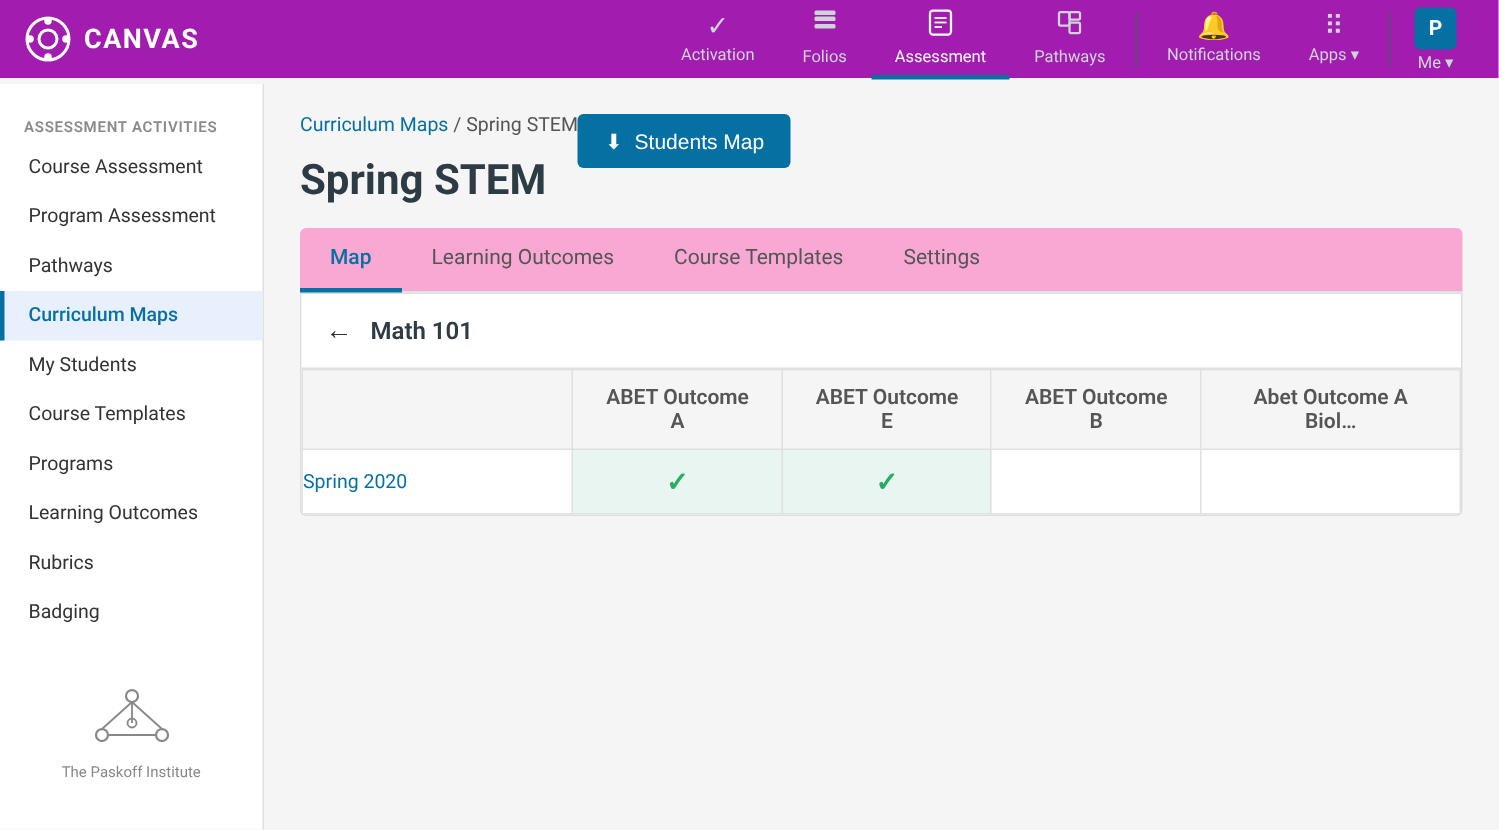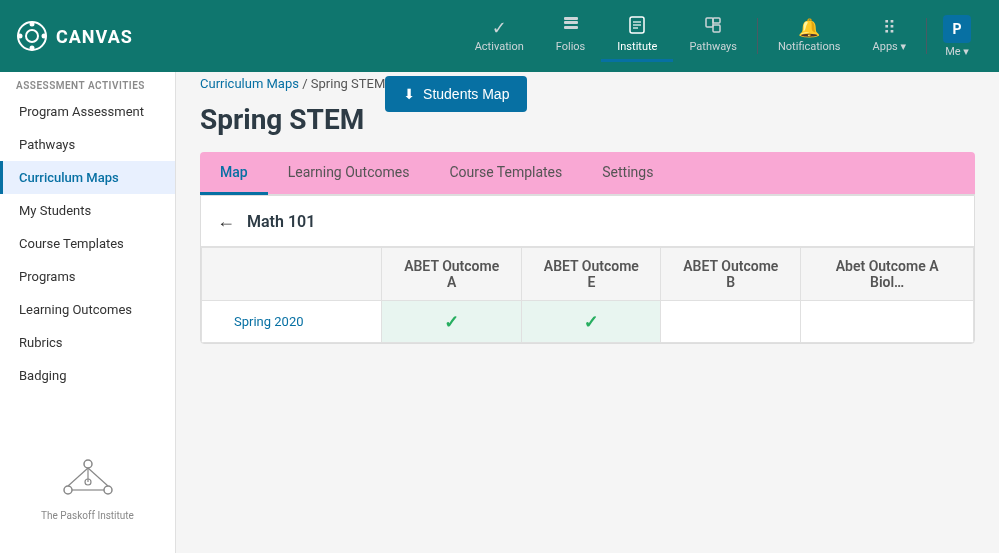--- a/index.html
+++ b/index.html
@@ -1,21 +1,21 @@
 <!DOCTYPE html>
 <html><head>
   <meta charset="utf-8">
   <style>
     * { box-sizing: border-box; margin: 0; padding: 0; }
     body { font-family: -apple-system, BlinkMacSystemFont, 'Segoe UI', Roboto, sans-serif; background: #f5f5f5; color: #333; }
 
     
     .top-nav {
-      background: #0f766e;
-      height: 72px;
+      background: #a21caf;
+      height: 52px;
       display: flex;
       align-items: center;
       padding: 0 16px;
       position: fixed;
       top: 0; left: 0; right: 0;
       z-index: 100;
     }
     .nav-logo {
       display: flex;
       align-items: center;
@@ -233,21 +233,21 @@
       font-weight: 600;
       color: #555;
       text-align: center;
     }
     .data-table th:first-child {
       width: 180px;
       text-align: left;
     }
     .data-table td {
       border: 1px solid #e0e0e0;
-      padding: 10px 32px;
+      padding: 10px 0;
       font-size: 13px;
       text-align: center;
       vertical-align: middle;
     }
     .data-table td:first-child {
       text-align: left;
     }
     .data-table td.checked {
       background: #e8f5f0;
     }
@@ -300,21 +300,21 @@
     </div>
     <div class="nav-item active">
       <span class="nav-item-icon">
         <svg width="18" height="18" viewBox="0 0 18 18" fill="none">
             <rect x="2" y="1" width="14" height="16" rx="2" stroke="#fff" stroke-width="1.5" fill="none"></rect>
             <line x1="5" y1="6" x2="13" y2="6" stroke="#fff" stroke-width="1.2"></line>
             <line x1="5" y1="9" x2="13" y2="9" stroke="#fff" stroke-width="1.2"></line>
             <line x1="5" y1="12" x2="10" y2="12" stroke="#fff" stroke-width="1.2"></line>
           </svg>
       </span>
-      <span>Institute</span>
+      <span>Assessment</span>
     </div>
     <div class="nav-item">
       <span class="nav-item-icon">
         <svg width="18" height="18" viewBox="0 0 18 18" fill="none">
             <rect x="2" y="2" width="7" height="9" rx="1" stroke="#cdd5d8" stroke-width="1.5" fill="none"></rect>
             <rect x="9" y="2" width="7" height="5" rx="1" stroke="#cdd5d8" stroke-width="1.5" fill="none"></rect>
             <rect x="9" y="9" width="7" height="7" rx="1" stroke="#cdd5d8" stroke-width="1.5" fill="none"></rect>
           </svg>
       </span>
       <span>Pathways</span>
@@ -335,20 +335,23 @@
       </div>
       <span>Me ▾</span>
     </div>
   </div>
 </nav>
 
 <div class="app-layout">
 
   <aside class="sidebar">
     <div class="sidebar-section-label">Assessment Activities</div>
+    <div class="sidebar-item">
+      <span>Course Assessment</span>
+    </div>
     <div class="sidebar-item">
       <span>Program Assessment</span>
     </div>
     <div class="sidebar-item">
       <span>Pathways</span>
     </div>
     <div class="sidebar-item active">
       <span>Curriculum Maps</span>
     </div>
     <div class="sidebar-item">

